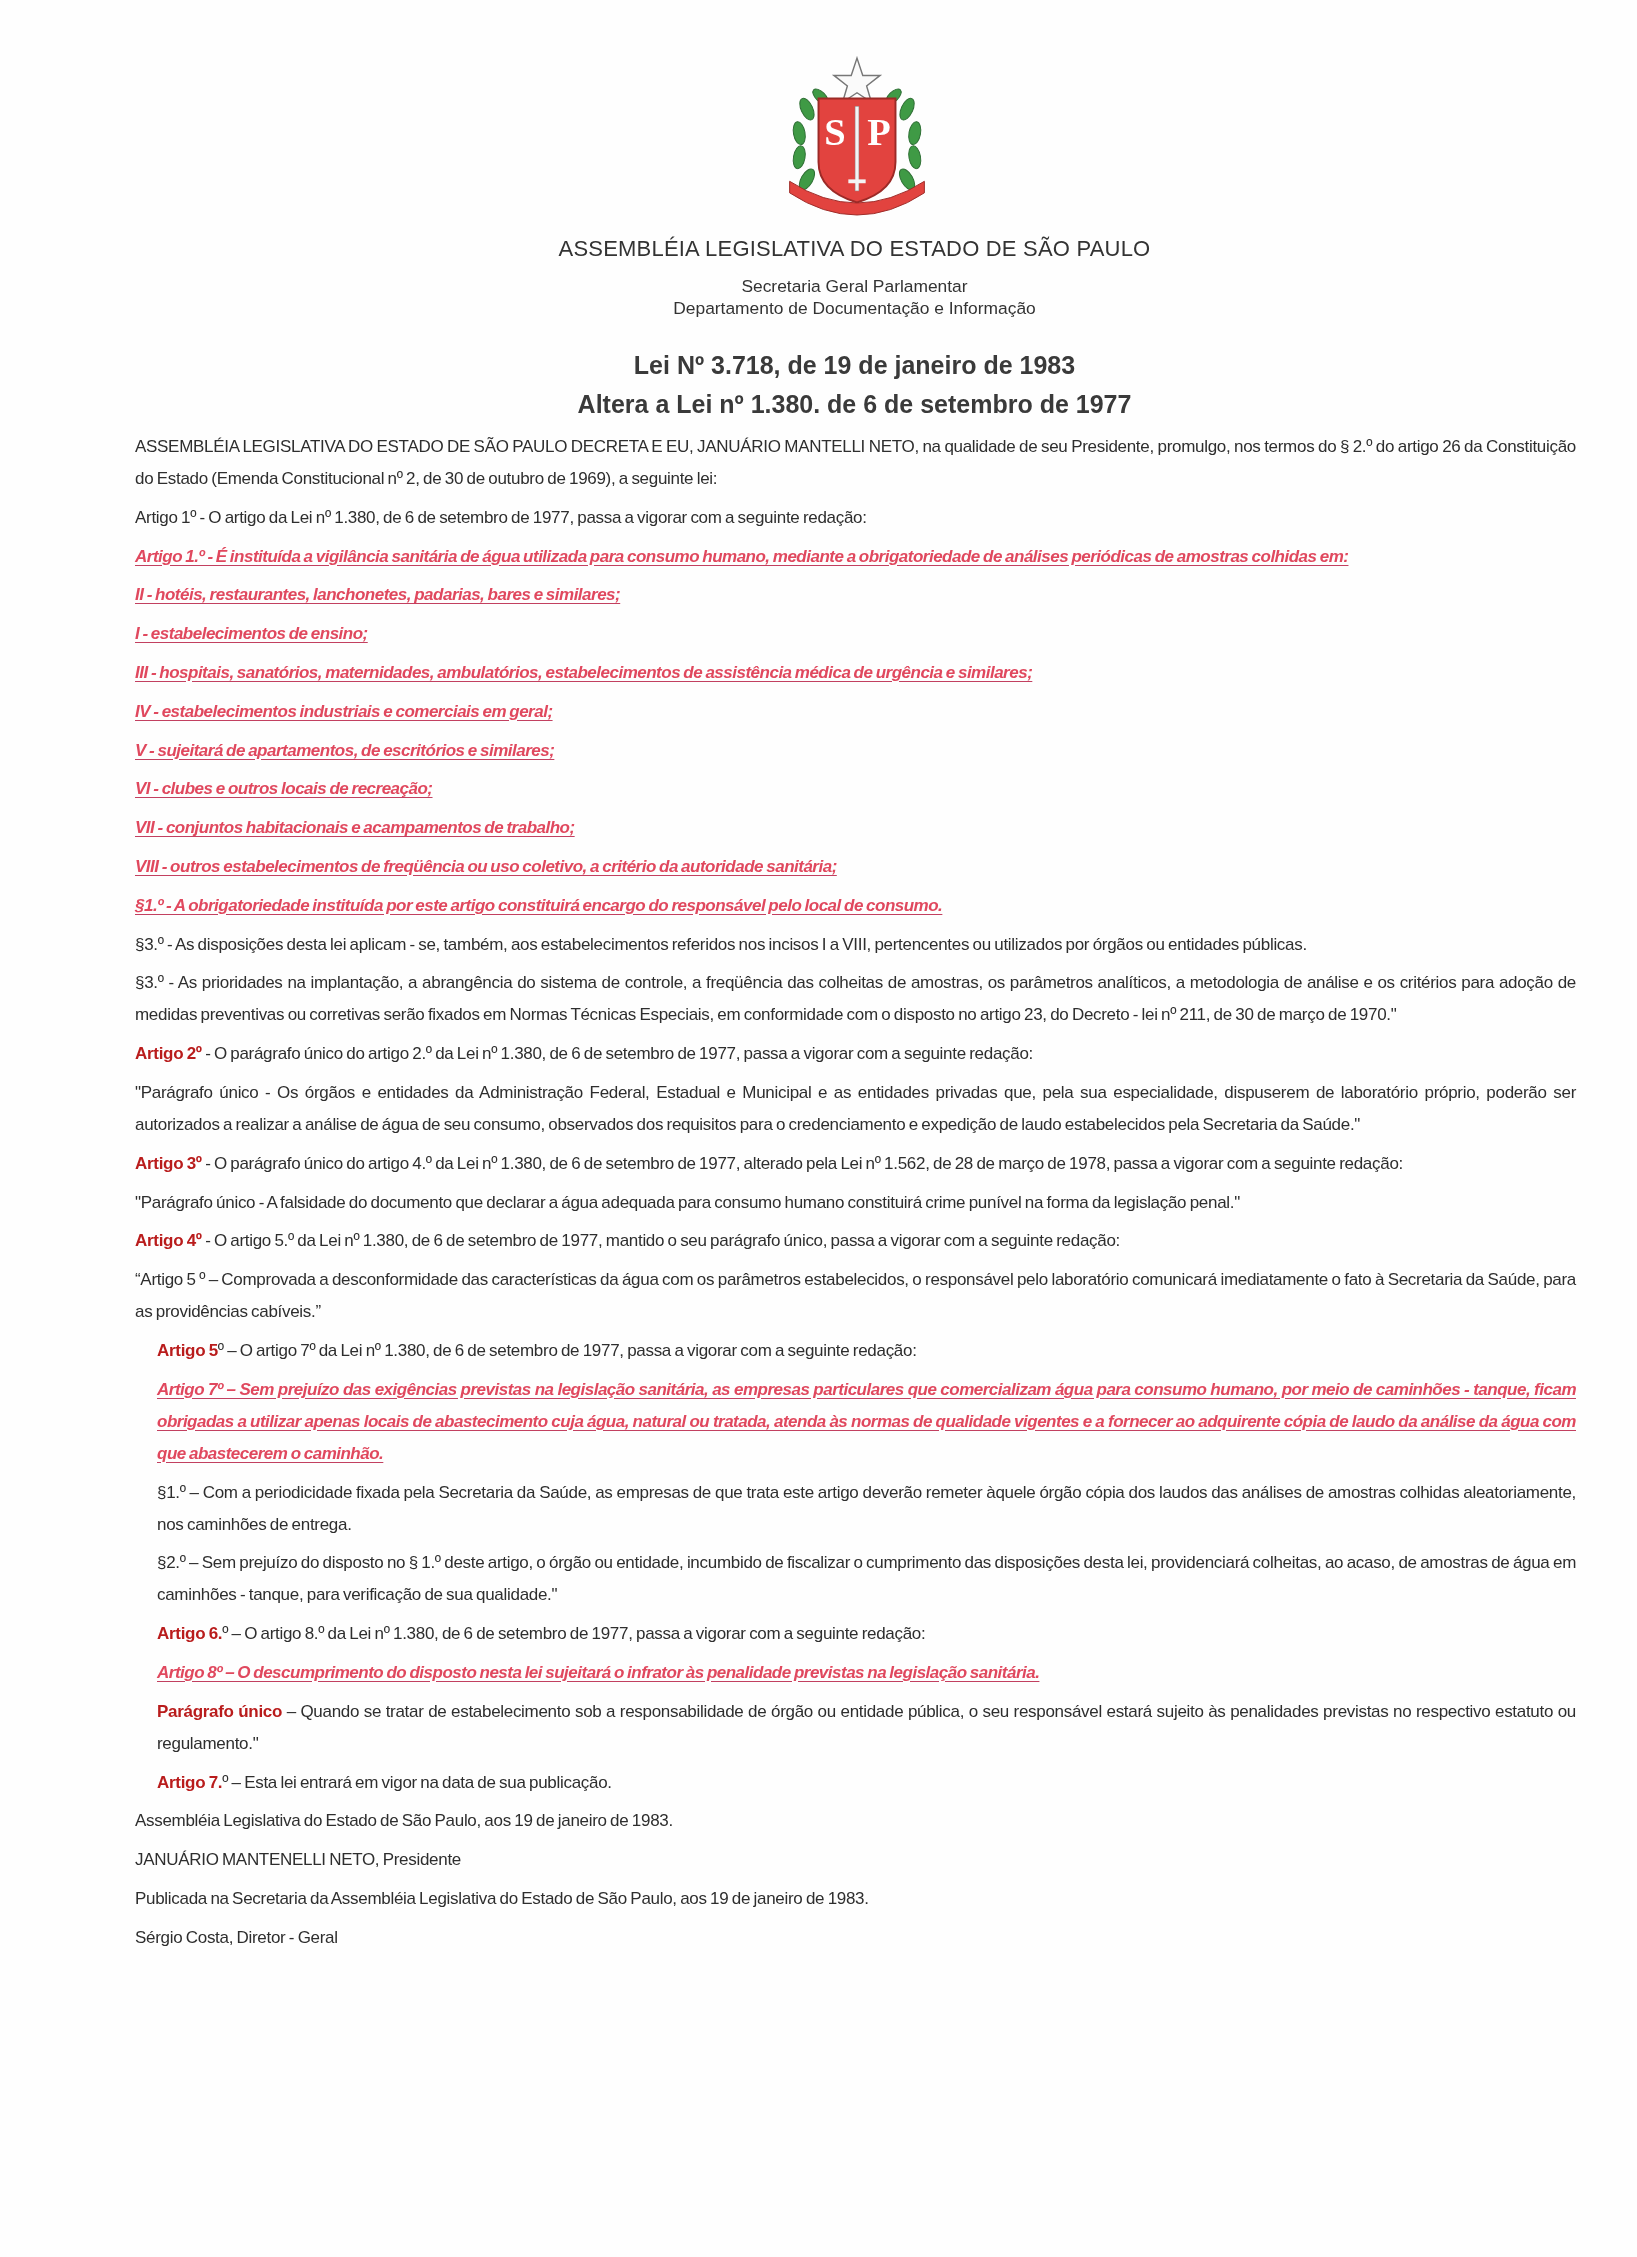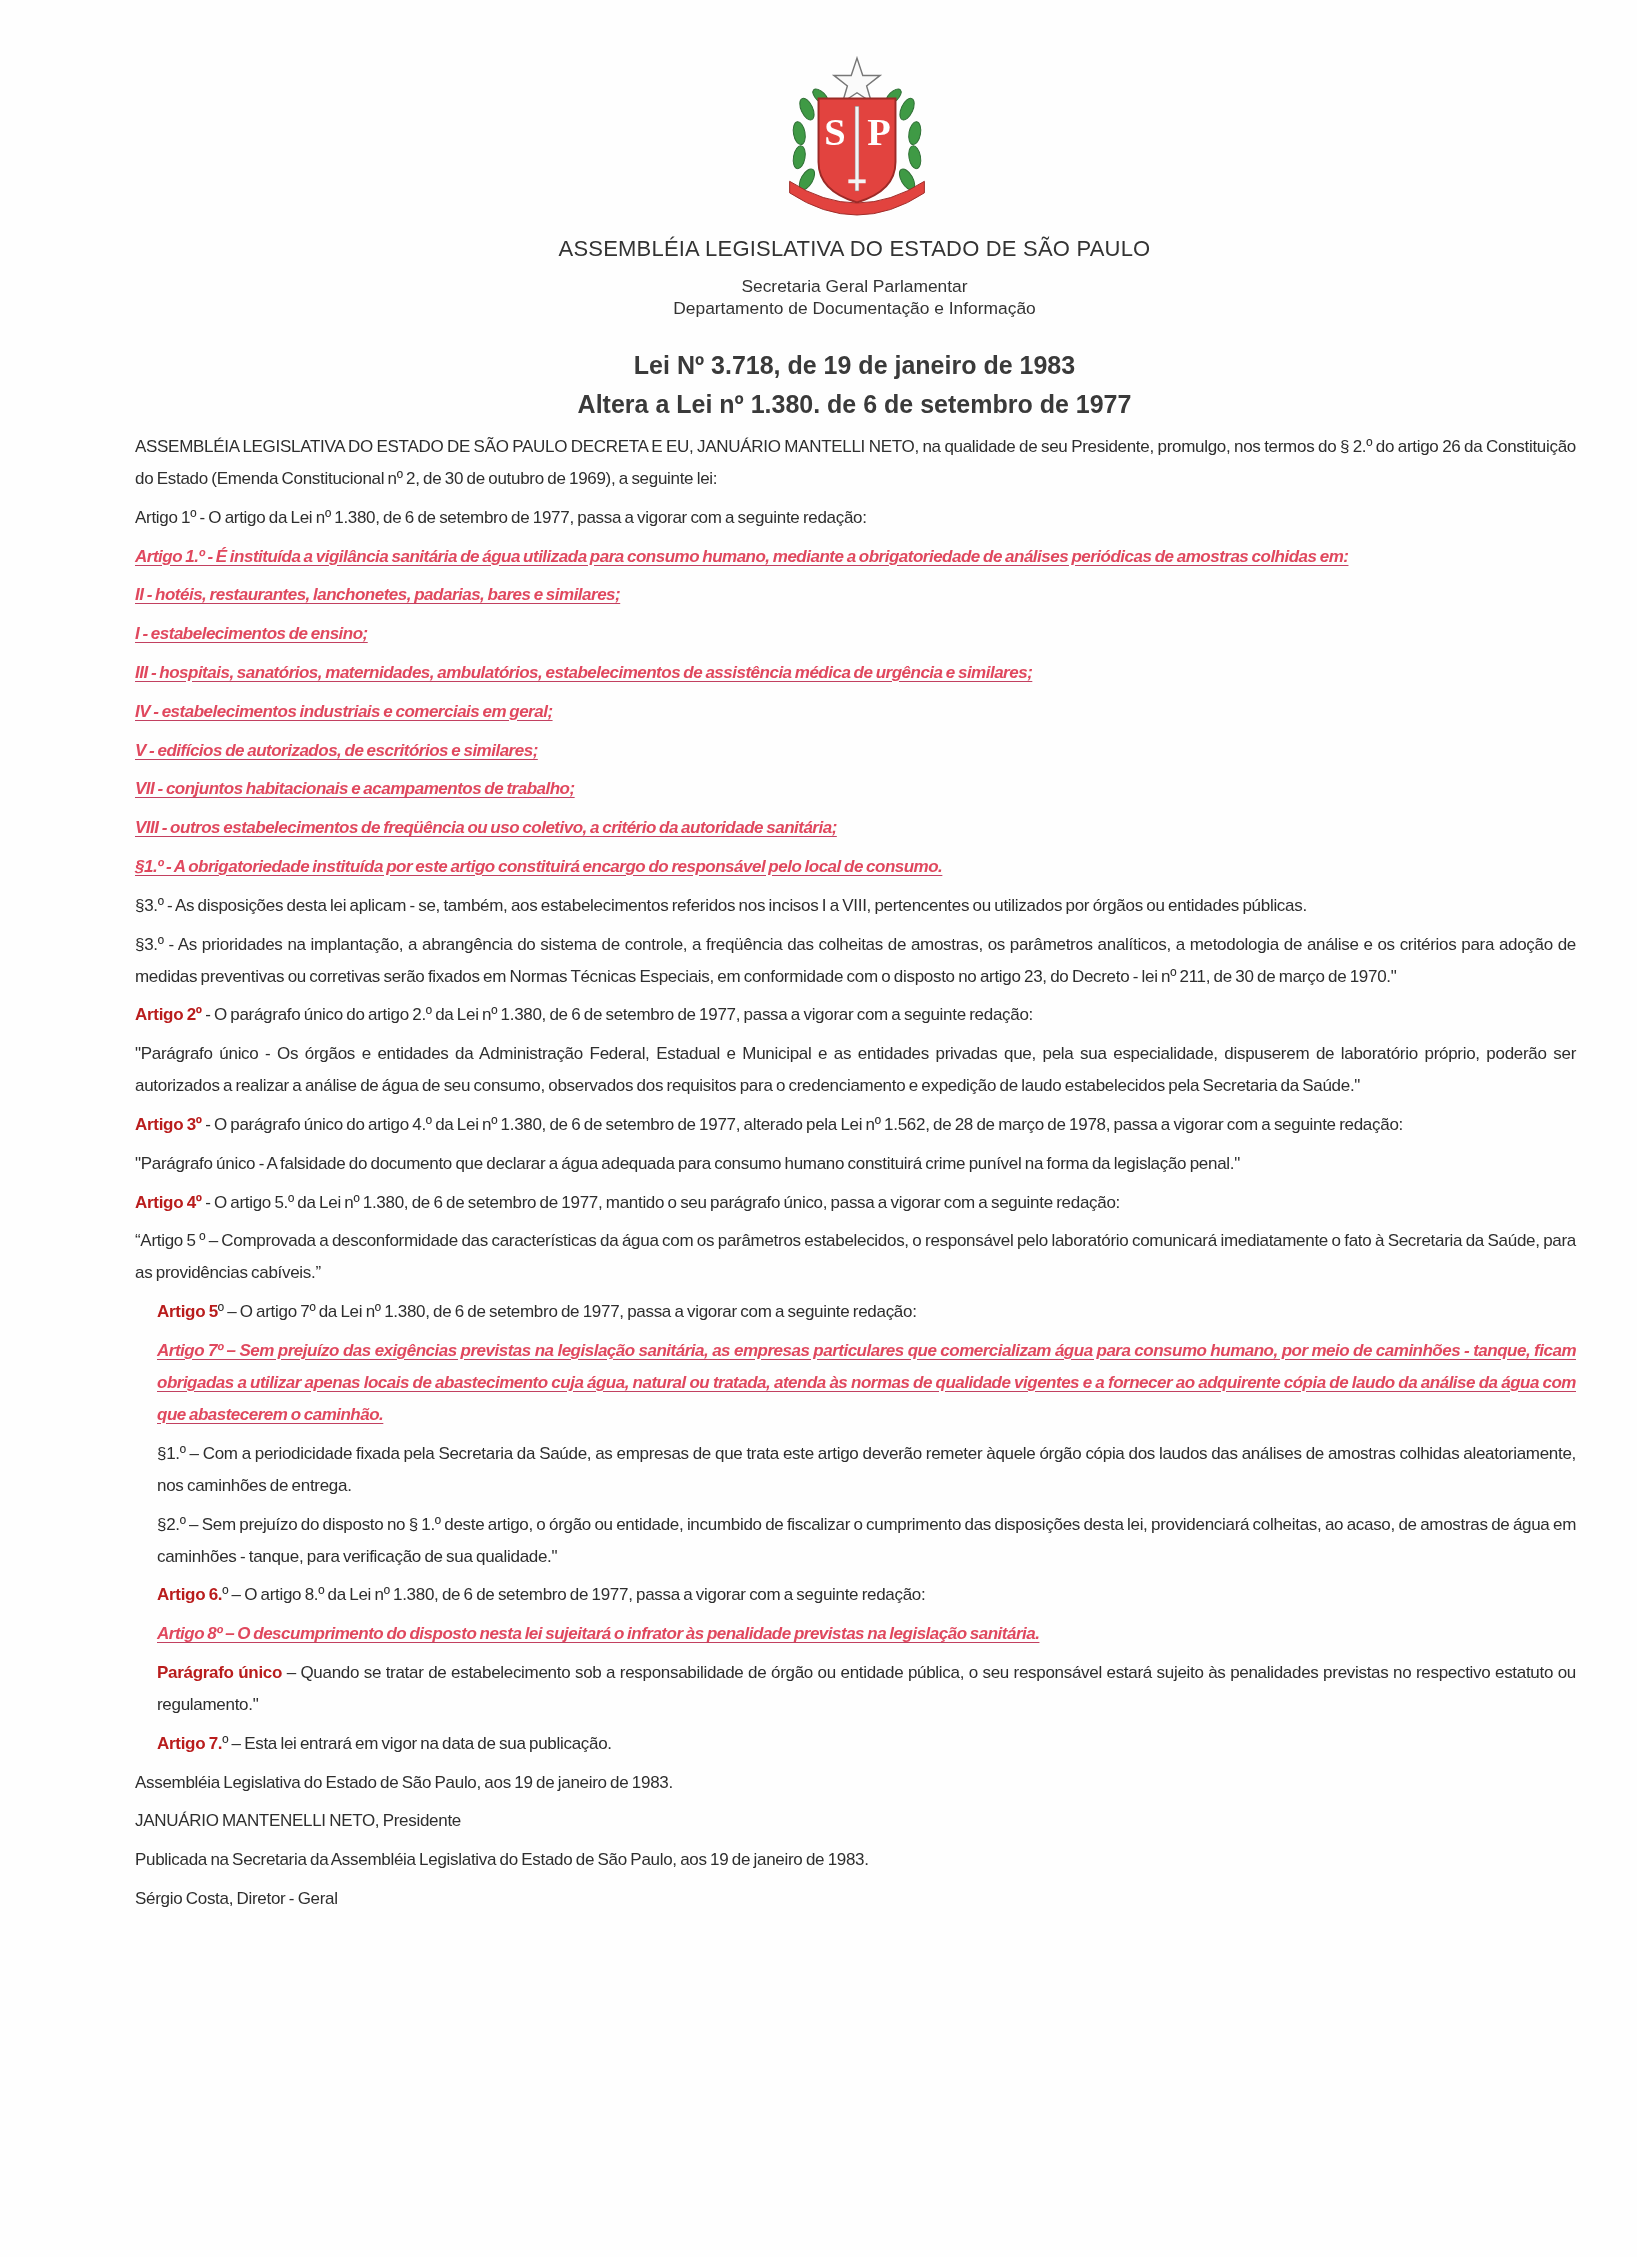--- a/index.html
+++ b/index.html
@@ -63,21 +63,22 @@
   <div class="hdr law-sub">Altera a Lei nº 1.380. de 6 de setembro de 1977</div>
 
   <div class="body">
     <p class="p">ASSEMBLÉIA LEGISLATIVA DO ESTADO DE SÃO PAULO DECRETA E EU, JANUÁRIO MANTELLI NETO, na qualidade de seu Presidente, promulgo, nos termos do § 2.º do artigo 26 da Constituição do Estado (Emenda Constitucional nº 2, de 30 de outubro de 1969), a seguinte lei:</p>
     <p class="p">Artigo 1º - O artigo da Lei nº 1.380, de 6 de setembro de 1977, passa a vigorar com a seguinte redação:</p>
     <p class="p red">Artigo 1.º - É instituída a vigilância sanitária de água utilizada para consumo humano, mediante a obrigatoriedade de análises periódicas de amostras colhidas em:</p>
     <p class="p red">II - hotéis, restaurantes, lanchonetes, padarias, bares e similares;</p>
     <p class="p red">I - estabelecimentos de ensino;</p>
     <p class="p red">III - hospitais, sanatórios, maternidades, ambulatórios, estabelecimentos de assistência médica de urgência e similares;</p>
     <p class="p red">IV - estabelecimentos industriais e comerciais em geral;</p>
-    <p class="p red">V - edifícios de autorizados, de escritórios e similares;</p>
+    <p class="p red">V - sujeitará de apartamentos, de escritórios e similares;</p>
+    <p class="p red">VI - clubes e outros locais de recreação;</p>
     <p class="p red">VII - conjuntos habitacionais e acampamentos de trabalho;</p>
     <p class="p red">VIII - outros estabelecimentos de freqüência ou uso coletivo, a critério da autoridade sanitária;</p>
     <p class="p red">§1.º - A obrigatoriedade instituída por este artigo constituirá encargo do responsável pelo local de consumo.</p>
     <p class="p">§3.º - As disposições desta lei aplicam - se, também, aos estabelecimentos referidos nos incisos I a VIII, pertencentes ou utilizados por órgãos ou entidades públicas.</p>
     <p class="p">§3.º - As prioridades na implantação, a abrangência do sistema de controle, a freqüência das colheitas de amostras, os parâmetros analíticos, a metodologia de análise e os critérios para adoção de medidas preventivas ou corretivas serão fixados em Normas Técnicas Especiais, em conformidade com o disposto no artigo 23, do Decreto - lei nº 211, de 30 de março de 1970."</p>
 
     <p class="p"><b>Artigo 2º</b><span> - O parágrafo único do artigo 2.º da Lei nº 1.380, de 6 de setembro de 1977, passa a vigorar com a seguinte redação:</span></p>
     <p class="p">"Parágrafo único - Os órgãos e entidades da Administração Federal, Estadual e Municipal e as entidades privadas que, pela sua especialidade, dispuserem de laboratório próprio, poderão ser autorizados a realizar a análise de água de seu consumo, observados dos requisitos para o credenciamento e expedição de laudo estabelecidos pela Secretaria da Saúde."</p>
 
     <p class="p"><b>Artigo 3º</b><span> - O parágrafo único do artigo 4.º da Lei nº 1.380, de 6 de setembro de 1977, alterado pela Lei nº 1.562, de 28 de março de 1978, passa a vigorar com a seguinte redação:</span></p>

